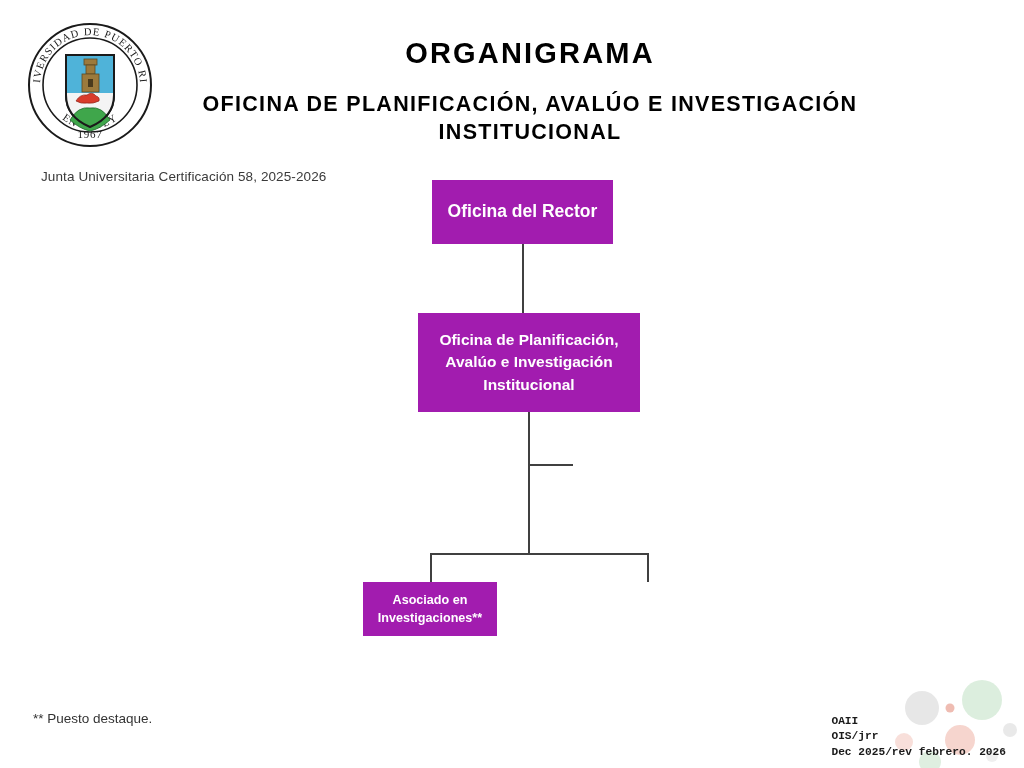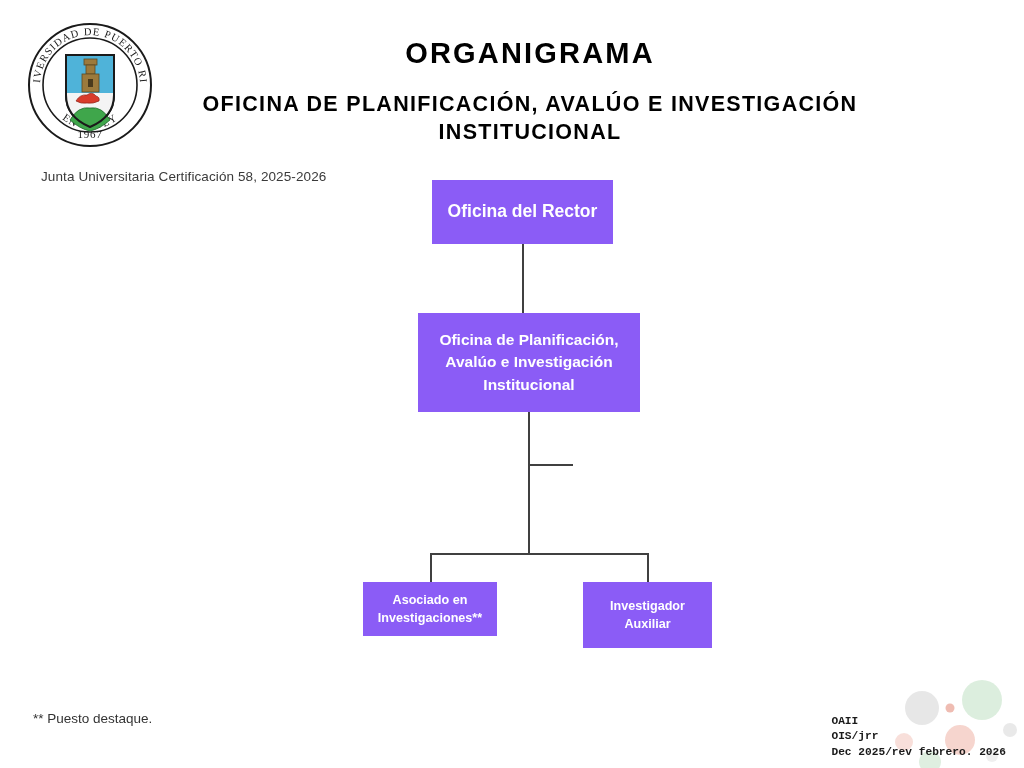--- a/index.html
+++ b/index.html
@@ -64,21 +64,21 @@
     font-weight: normal;
     color: #3a3a3a;
     letter-spacing: 0.1px;
     white-space: nowrap;
     margin-top: 19px;
   }
 
   
   .node {
     position: absolute;
-    background: #8b5cf6;
+    background: #a21caf;
     color: #ffffff;
     font-weight: bold;
     display: flex;
     align-items: center;
     justify-content: center;
     text-align: center;
     box-sizing: border-box;
     line-height: 1.45;
     z-index: 3;
   }
@@ -214,23 +214,20 @@
 
   <div class="node" id="node-oaii">
     <span>Oficina de Planificación, Avalúo e Investigación Institucional</span>
   </div>
 
 
   <div class="node" id="node-asociado">
     <span>Asociado en Investigaciones**</span>
   </div>
 
-  <div class="node" id="node-investigador">
-    <span>Investigador Auxiliar</span>
-  </div>
 
   <div id="notes">
     <div>** Puesto destaque.</div>
   </div>
 
   <div id="deco">
     <svg viewBox="0 0 160 90" width="160" height="90" aria-hidden="true">
       <circle cx="58" cy="30" r="17" fill="#c9c9c9" opacity="0.45"></circle>
       <circle cx="118" cy="22" r="20" fill="#bfe0c2" opacity="0.55"></circle>
       <circle cx="96" cy="62" r="15" fill="#f0b9ad" opacity="0.60"></circle>

